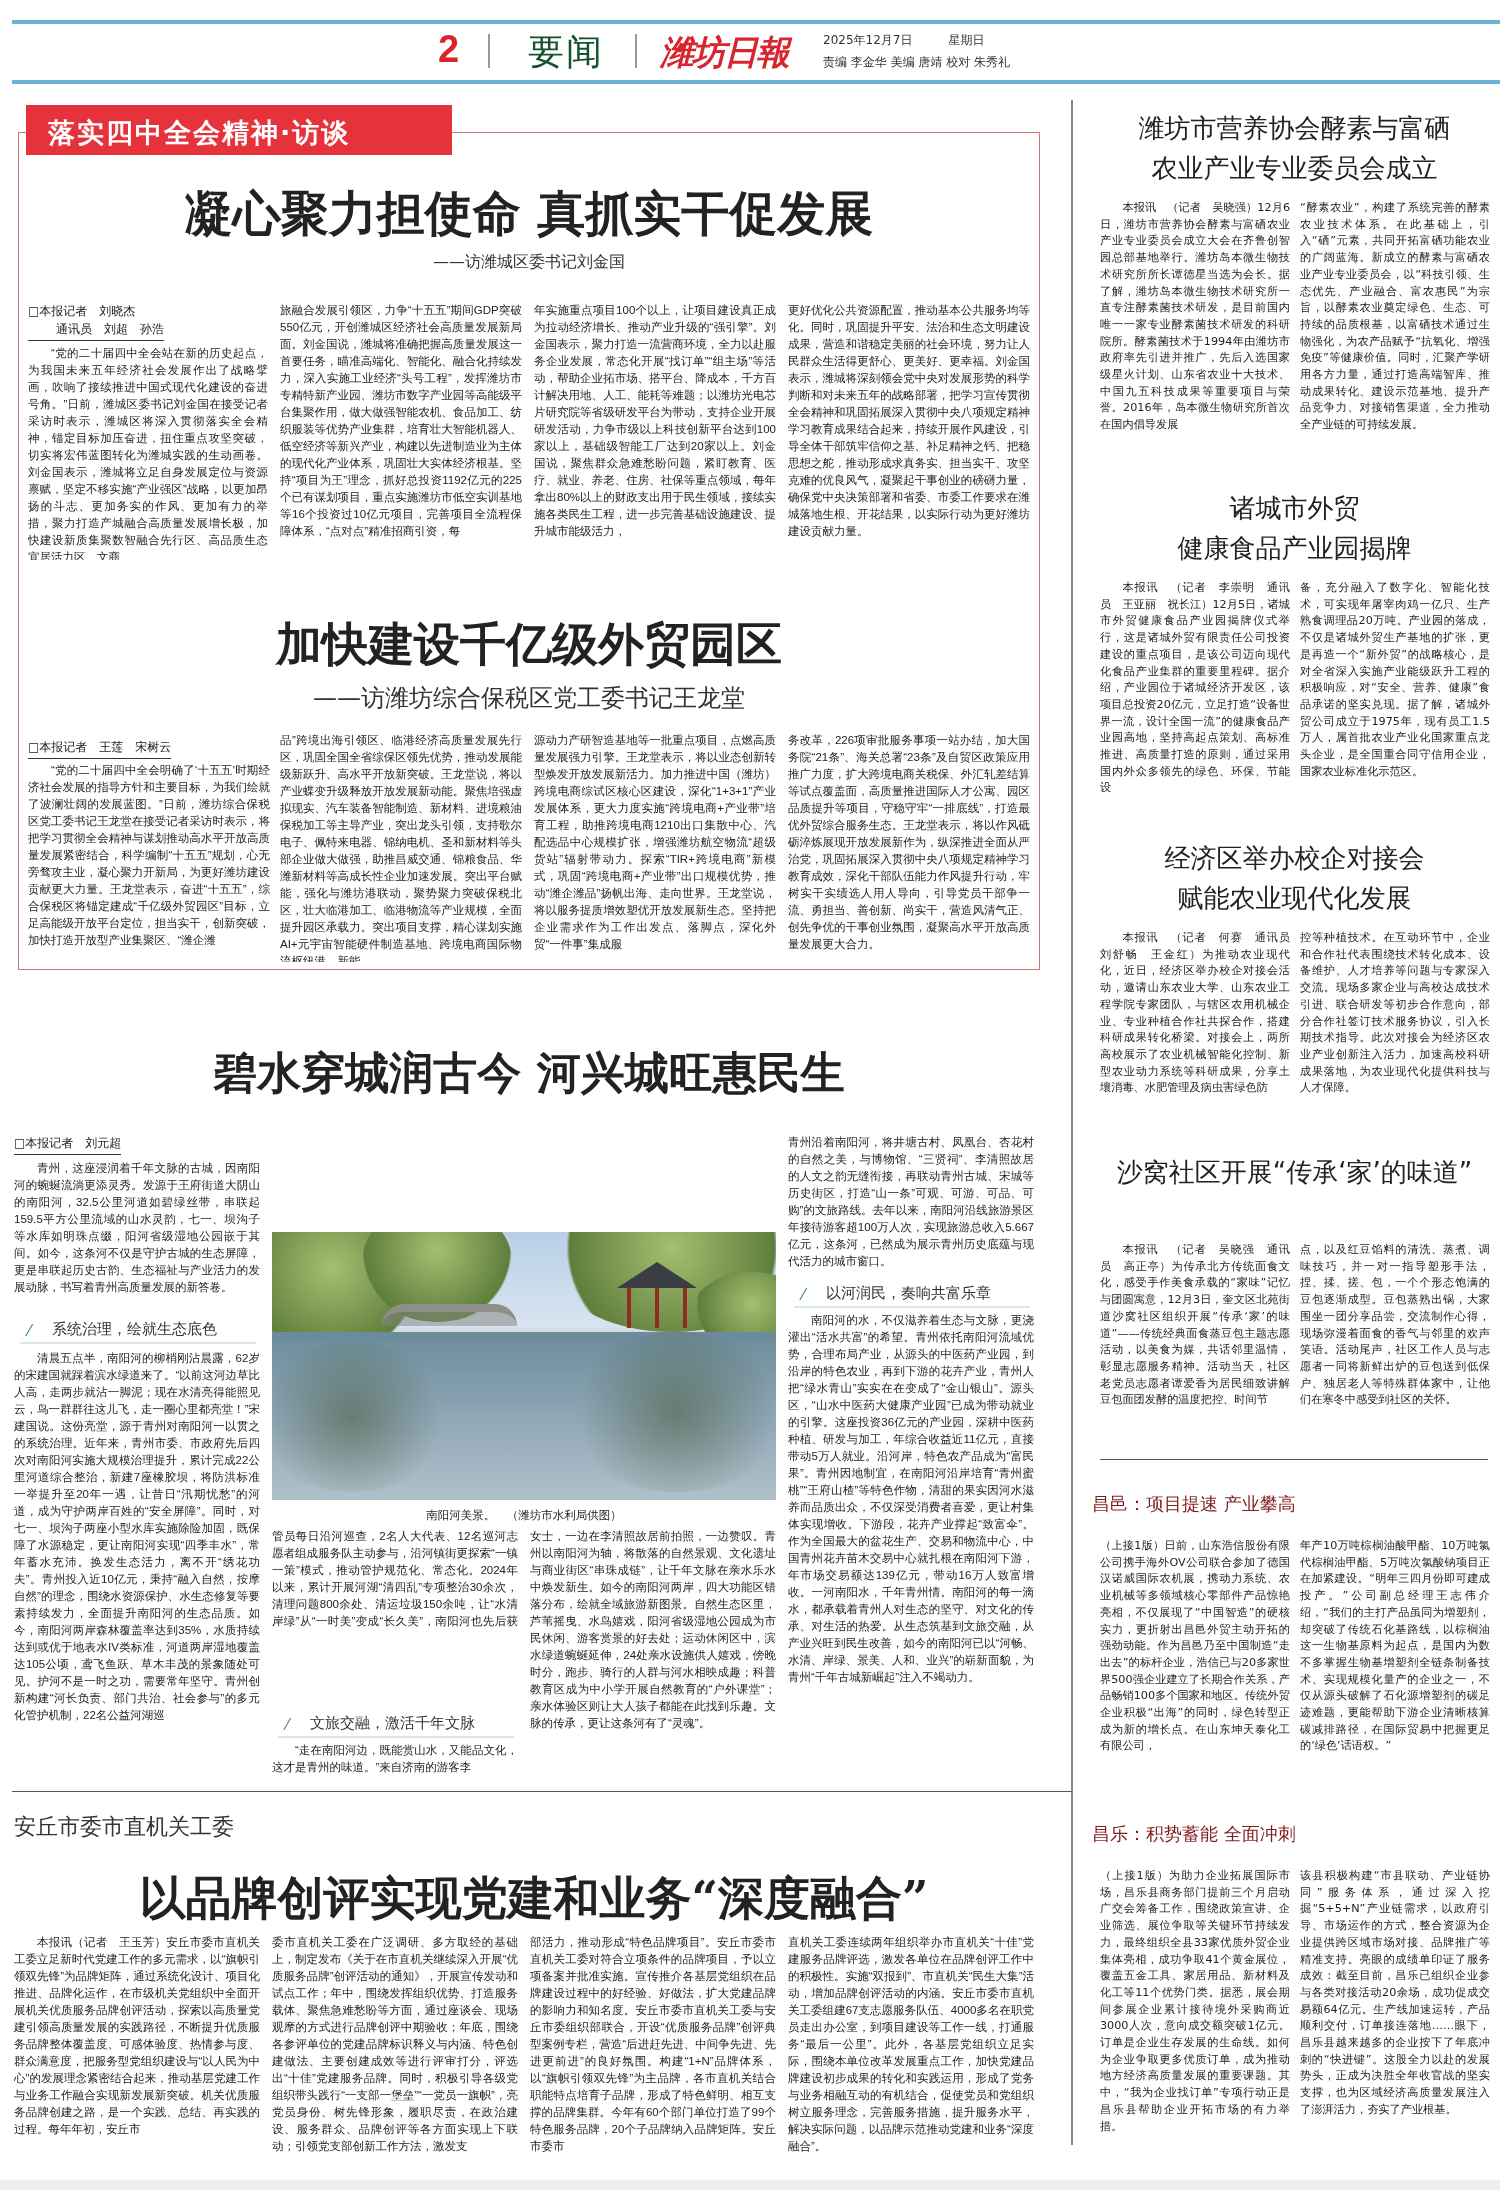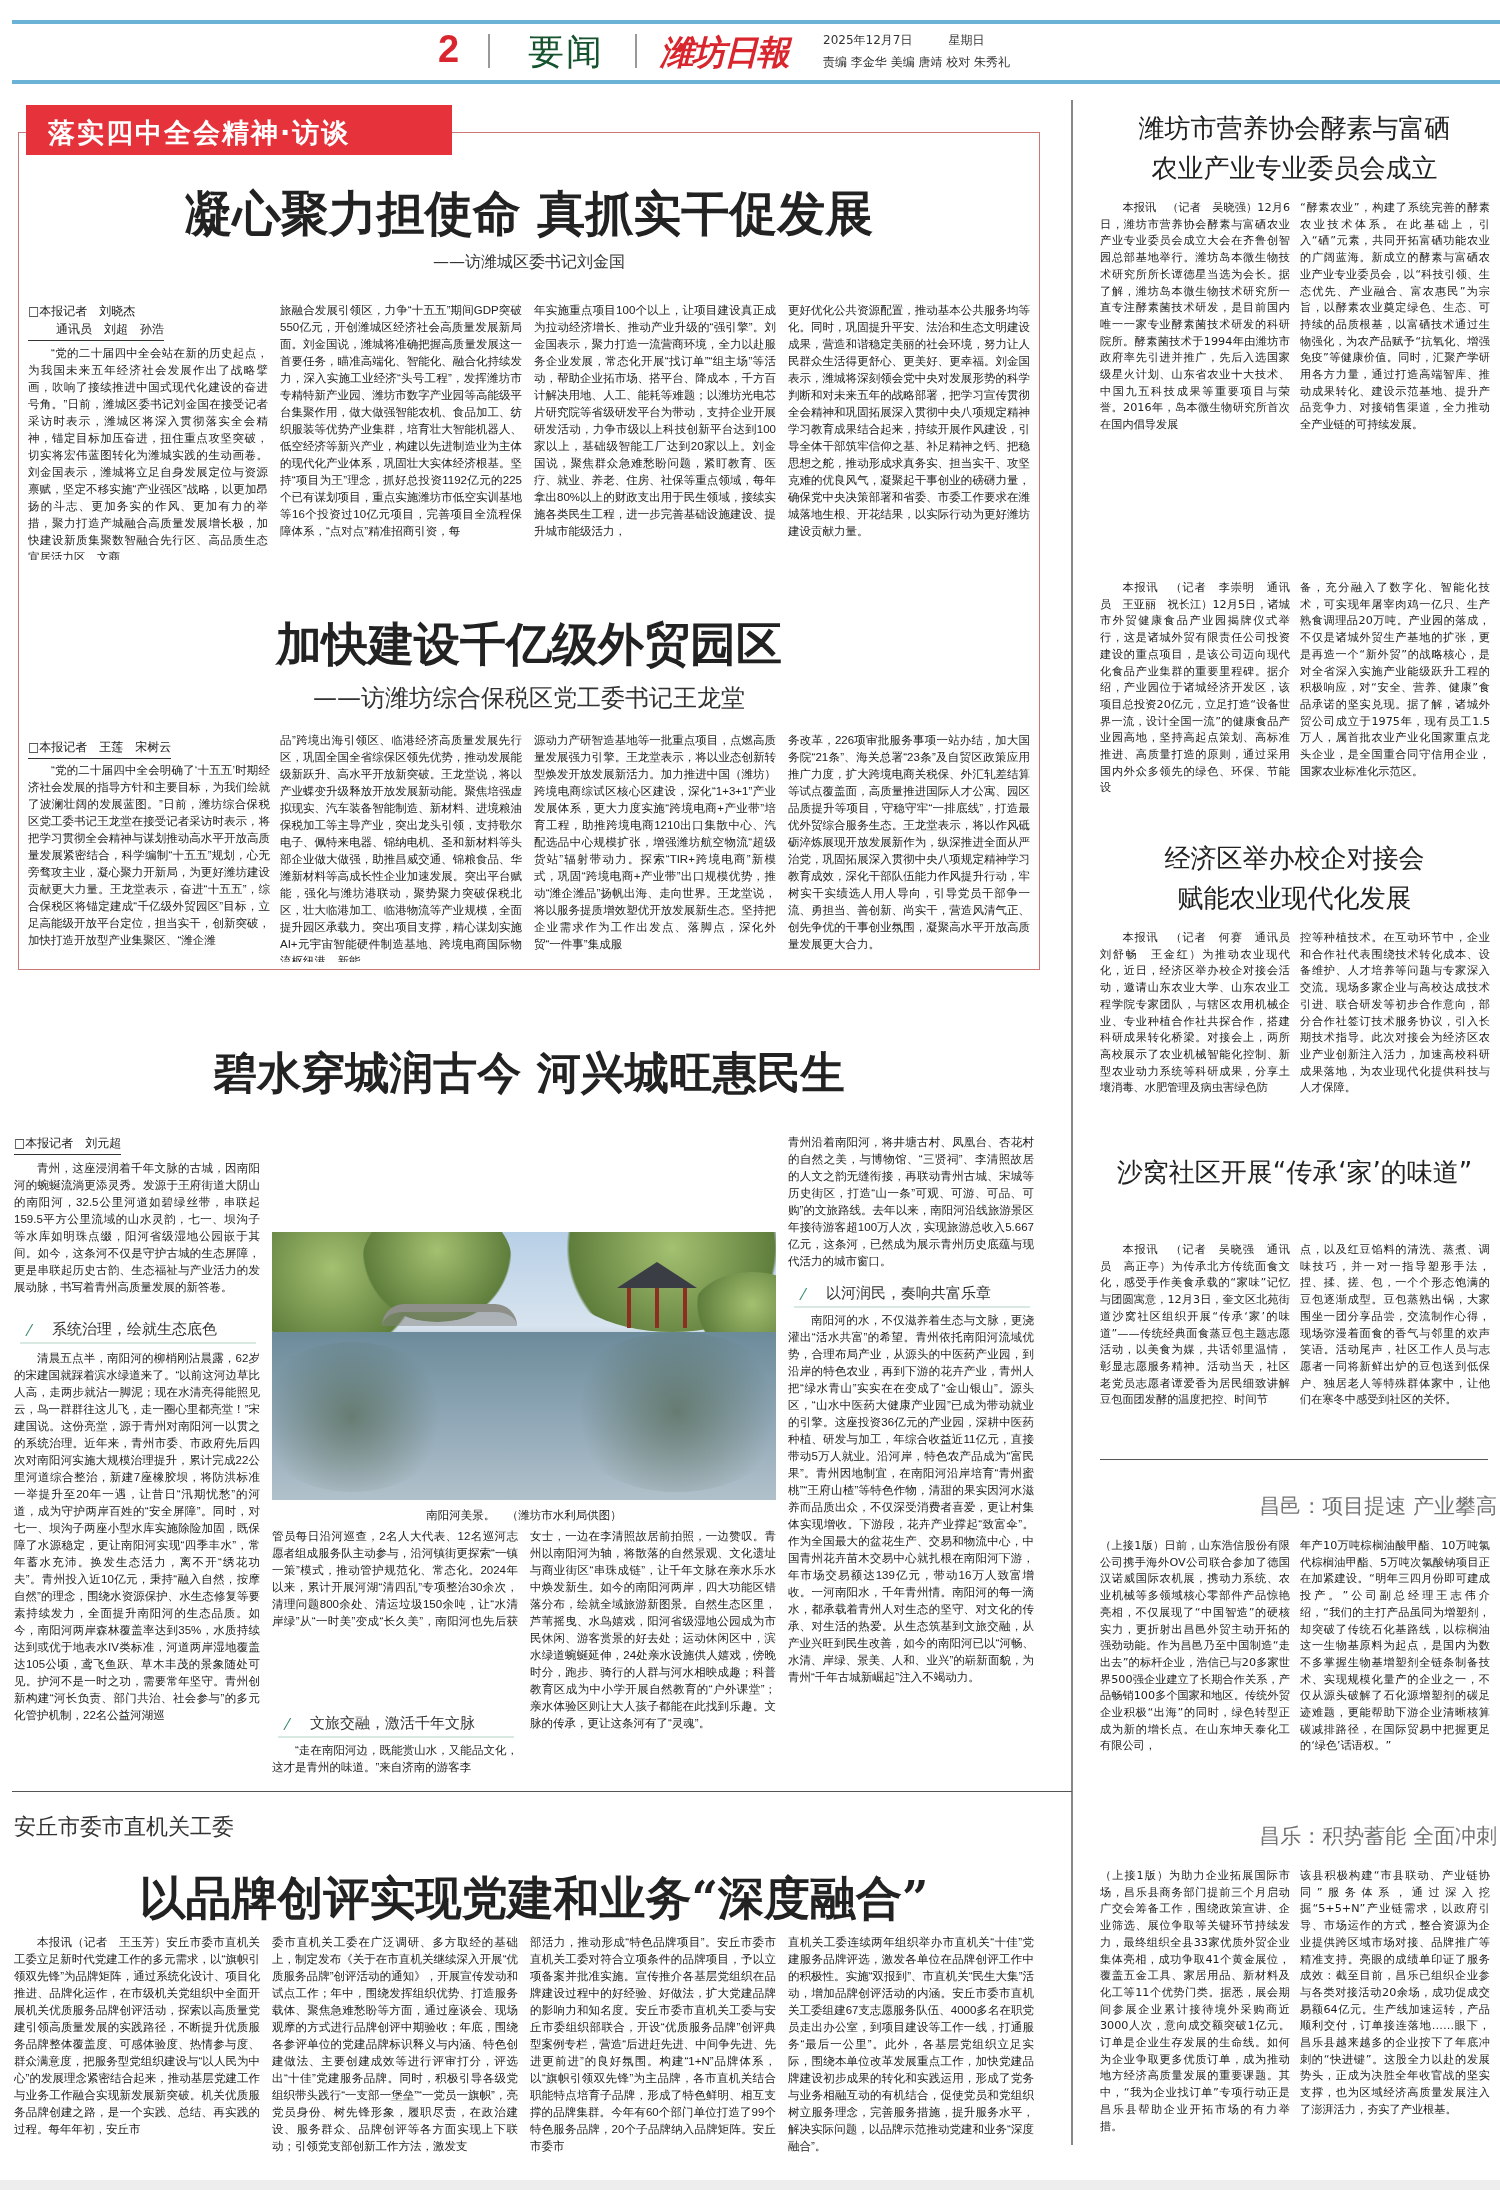--- a/index.html
+++ b/index.html
@@ -18,21 +18,21 @@
 .banner{position:absolute;left:26px;top:105px;width:426px;height:50px;background:#e6323b;color:#fff;font-size:27px;font-weight:bold;padding:10px 0 0 22px;letter-spacing:2px;font-family:"DejaVu Sans",sans-serif}
 .vdivider{position:absolute;left:1071px;top:100px;width:2px;height:2045px;background:#888}
 .headline{position:absolute;text-align:center;color:#222;font-weight:bold;font-family:"DejaVu Serif",serif}
 .subline{position:absolute;text-align:center;color:#333;font-family:"DejaVu Sans",sans-serif}
 .byline{position:absolute;font-size:12px;color:#222;line-height:18px}
 .byline .ul{border-bottom:1.5px solid #333;padding-bottom:2px;display:inline-block}
 .col{position:absolute;font-size:11.5px;line-height:17px;color:#222;text-align:justify;text-indent:2em;font-family:Liberation Sans, sans-serif}
 .rcol{position:absolute;font-size:11.2px;line-height:16.7px;color:#222;text-align:justify;font-family:"DejaVu Sans",sans-serif}
 .rcol p{text-indent:2em}
 .rtitle{position:absolute;left:1092px;width:405px;text-align:center;font-size:26px;line-height:40px;color:#222;font-family:"DejaVu Sans",sans-serif}
-.rsubtitle{position:absolute;left:1092px;width:405px;text-align:right;font-size:21px;color:#737373;font-family:"DejaVu Sans",sans-serif}
+.rsubtitle{position:absolute;left:1092px;width:405px;text-align:left;font-size:18px;color:#7f1d1d;font-family:"DejaVu Sans",sans-serif}
 .hrule{position:absolute;height:1px;background:#555}
 .photo{position:absolute;left:272px;top:1232px;width:504px;height:268px;overflow:hidden;background:linear-gradient(180deg,#b7cfe6 0%,#d8e4ef 35%,#7a9aae 55%,#9cb4c2 80%,#bcc9cf 100%)}
 .photo .tree{position:absolute;border-radius:50%;background:radial-gradient(circle at 50% 40%,#a4c070,#5f7e3c 70%,rgba(80,110,50,0) 72%)}
 .photo .bridge{position:absolute;left:110px;top:72px;width:135px;height:22px;border-top:8px solid #8f8f8a;border-radius:60px 60px 0 0;background:rgba(130,130,125,.5)}
 .photo .pavilion{position:absolute;left:345px;top:30px;width:80px;height:70px}
 .photo .roof{position:absolute;left:0;top:0;width:80px;height:26px;background:#3b3d45;clip-path:polygon(50% 0,100% 100%,0 100%)}
 .photo .pillar{position:absolute;top:26px;width:4px;height:40px;background:#8c2e22}
 .photo .water{position:absolute;left:0;top:100px;width:504px;height:168px;background:linear-gradient(180deg,#6c8b9a,#8ea6b5 50%,#b1c1cb)}
 .photo .refl{position:absolute;border-radius:50%;background:radial-gradient(circle,rgba(70,90,60,.55),rgba(70,90,60,0) 70%)}
 .caption{position:absolute;left:272px;top:1508px;width:504px;text-align:center;font-size:11.5px;color:#222}
@@ -129,20 +129,24 @@
       <div>潍坊市营养协会酵素与富硒</div>
       <div>农业产业专业委员会成立</div>
     </div>
   <div class="rcol" style="left:1100px;top:200px;width:190px;height:255px;overflow:hidden">
       <p>本报讯　（记者　吴晓强）12月6日，潍坊市营养协会酵素与富硒农业产业专业委员会成立大会在齐鲁创智园总部基地举行。潍坊岛本微生物技术研究所所长谭德星当选为会长。据了解，潍坊岛本微生物技术研究所一直专注酵素菌技术研发，是目前国内唯一一家专业酵素菌技术研发的科研院所。酵素菌技术于1994年由潍坊市政府率先引进并推广，先后入选国家级星火计划、山东省农业十大技术、中国九五科技成果等重要项目与荣誉。2016年，岛本微生物研究所首次在国内倡导发展</p>
     </div>
   <div class="rcol" style="left:1300px;top:200px;width:190px;height:255px;overflow:hidden">
       <div>“酵素农业”，构建了系统完善的酵素农业技术体系。在此基础上，引入“硒”元素，共同开拓富硒功能农业的广阔蓝海。新成立的酵素与富硒农业产业专业委员会，以“科技引领、生态优先、产业融合、富农惠民”为宗旨，以酵素农业奠定绿色、生态、可持续的品质根基，以富硒技术通过生物强化，为农产品赋予“抗氧化、增强免疫”等健康价值。同时，汇聚产学研用各方力量，通过打造高端智库、推动成果转化、建设示范基地、提升产品竞争力、对接销售渠道，全力推动全产业链的可持续发展。</div>
     </div>
 
+  <div class="rtitle" style="top:488px">
+      <div>诸城市外贸</div>
+      <div>健康食品产业园揭牌</div>
+    </div>
   <div class="rcol" style="left:1100px;top:580px;width:190px;height:230px;overflow:hidden">
       <p>本报讯　（记者　李崇明　通讯员　王亚丽　祝长江）12月5日，诸城市外贸健康食品产业园揭牌仪式举行，这是诸城外贸有限责任公司投资建设的重点项目，是该公司迈向现代化食品产业集群的重要里程碑。据介绍，产业园位于诸城经济开发区，该项目总投资20亿元，立足打造“设备世界一流，设计全国一流”的健康食品产业园高地，坚持高起点策划、高标准推进、高质量打造的原则，通过采用国内外众多领先的绿色、环保、节能设</p>
     </div>
   <div class="rcol" style="left:1300px;top:580px;width:190px;height:230px;overflow:hidden">
       <div>备，充分融入了数字化、智能化技术，可实现年屠宰肉鸡一亿只、生产熟食调理品20万吨。产业园的落成，不仅是诸城外贸生产基地的扩张，更是再造一个“新外贸”的战略核心，是对全省深入实施产业能级跃升工程的积极响应，对“安全、营养、健康”食品承诺的坚实兑现。据了解，诸城外贸公司成立于1975年，现有员工1.5万人，属首批农业产业化国家重点龙头企业，是全国重合同守信用企业，国家农业标准化示范区。</div>
     </div>
 
   <div class="rtitle" style="top:838px">
       <div>经济区举办校企对接会</div>
       <div>赋能农业现代化发展</div>

